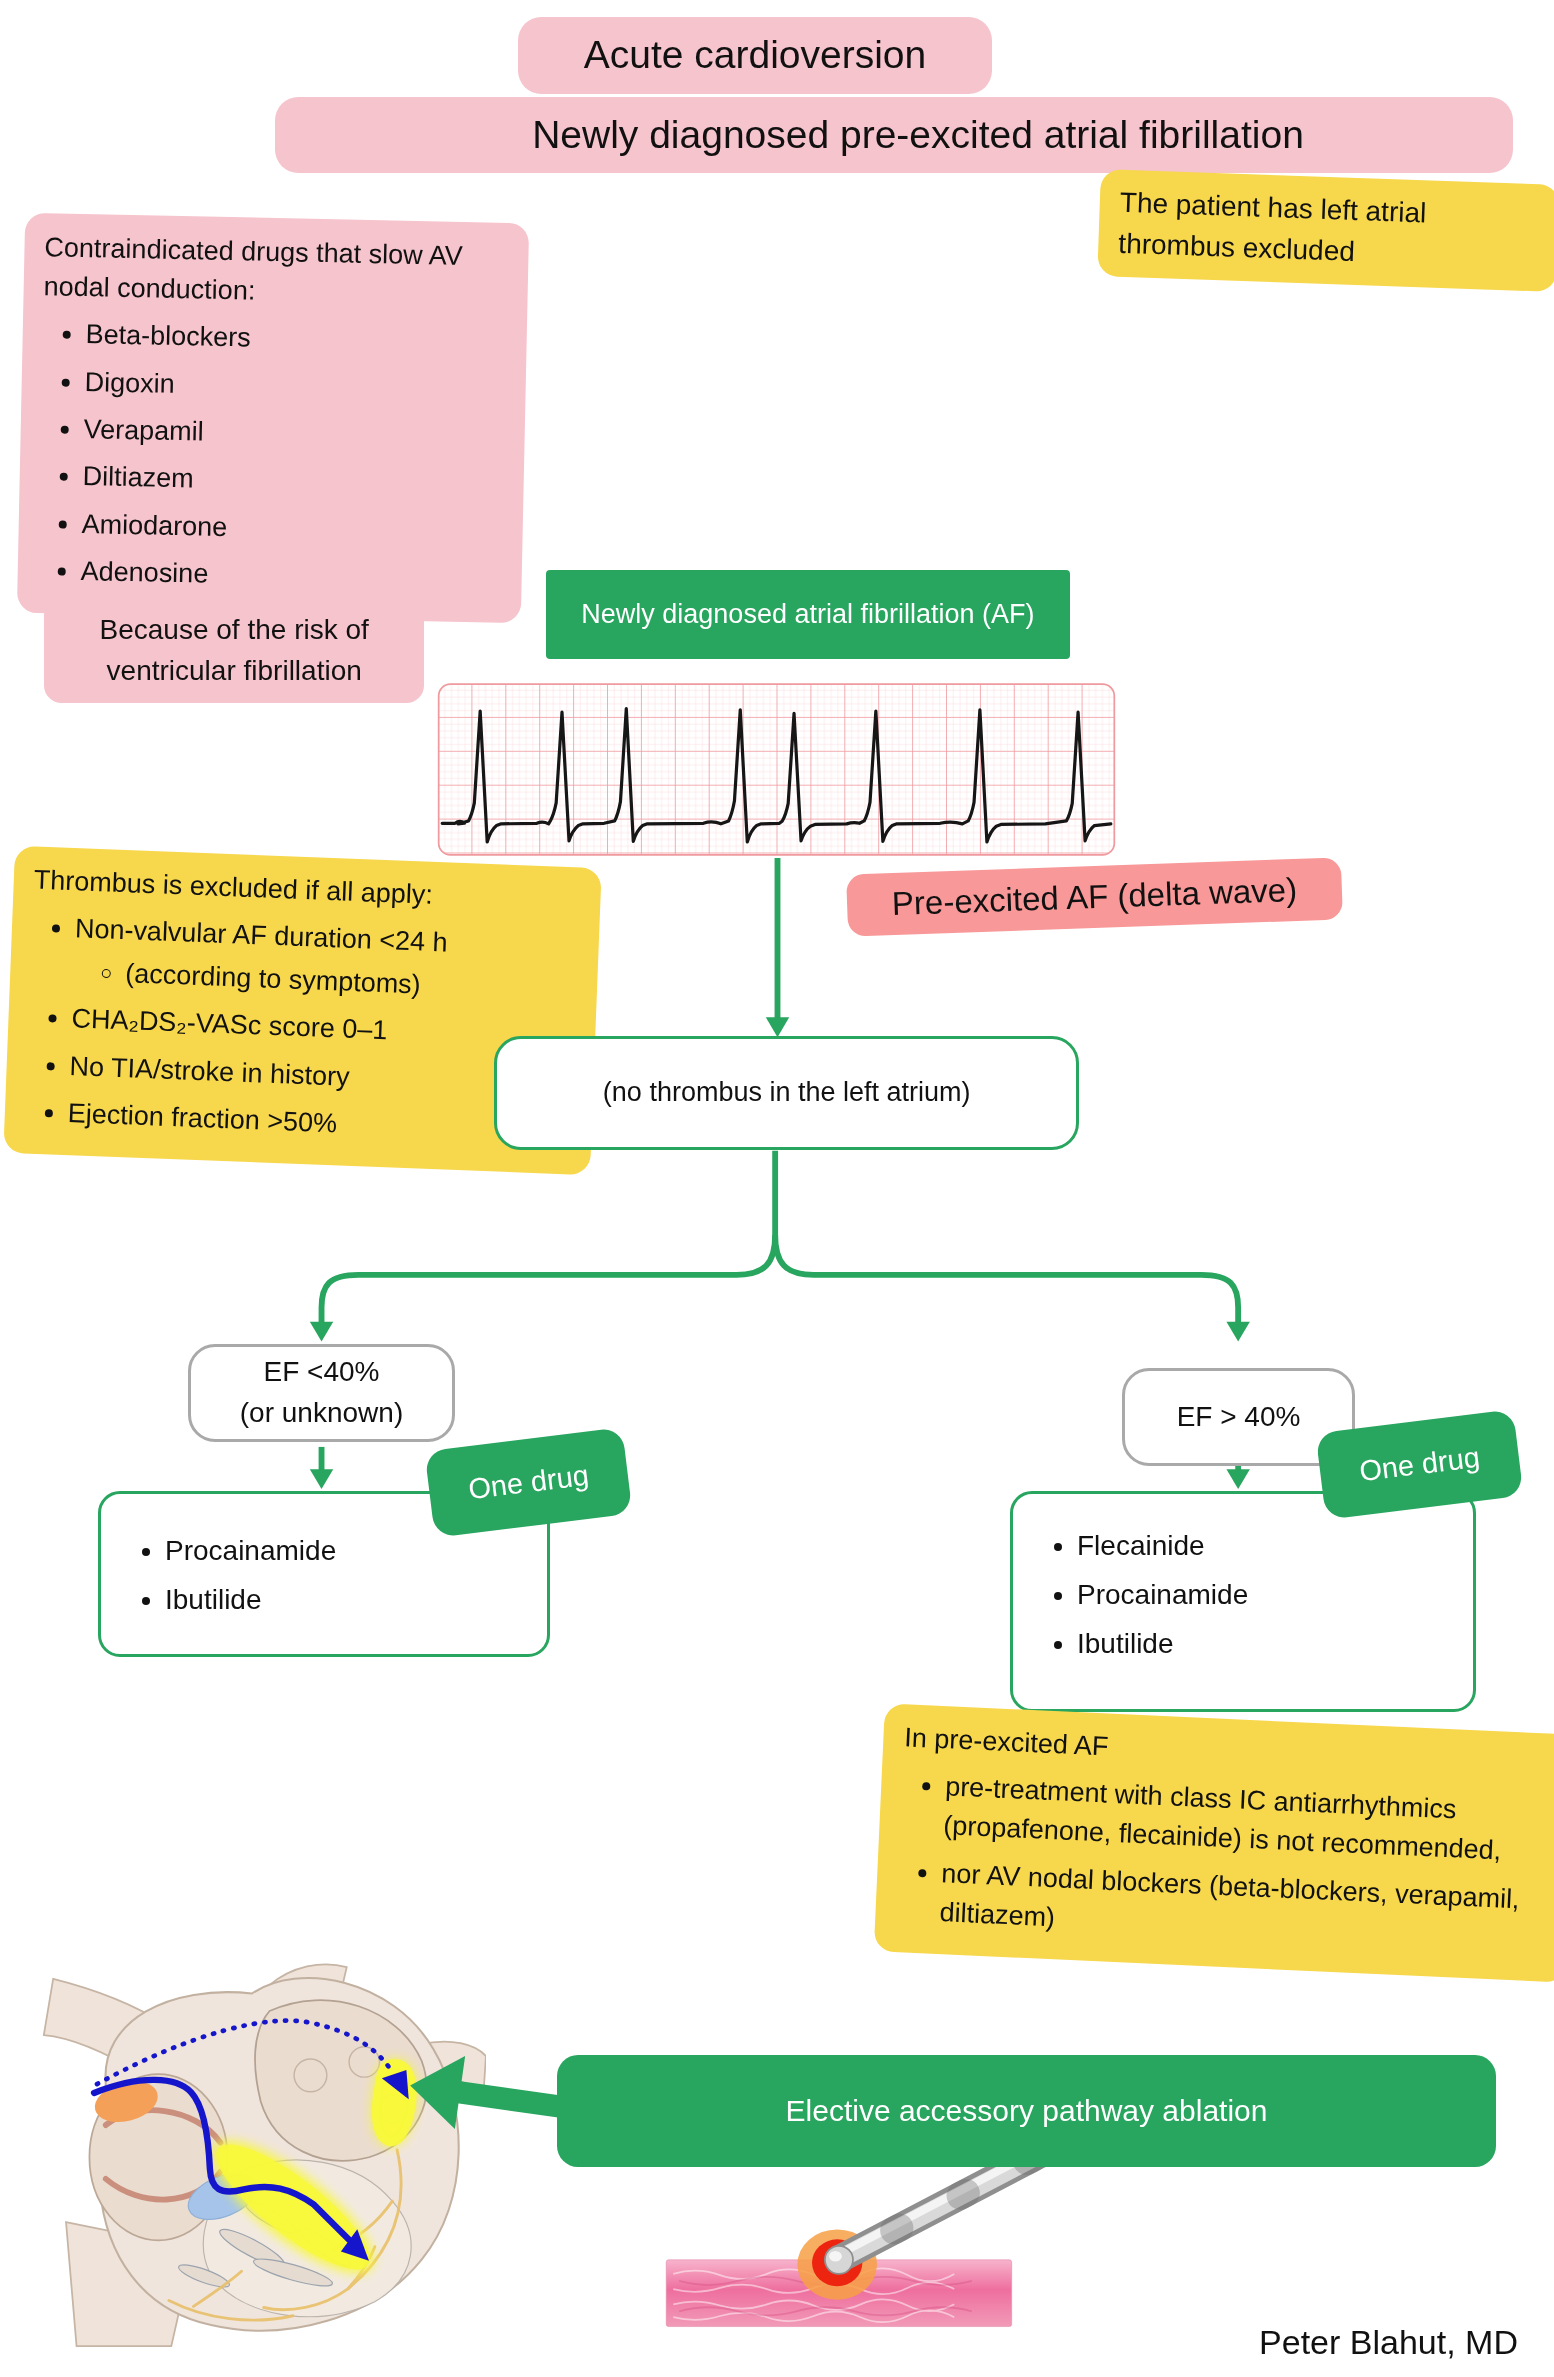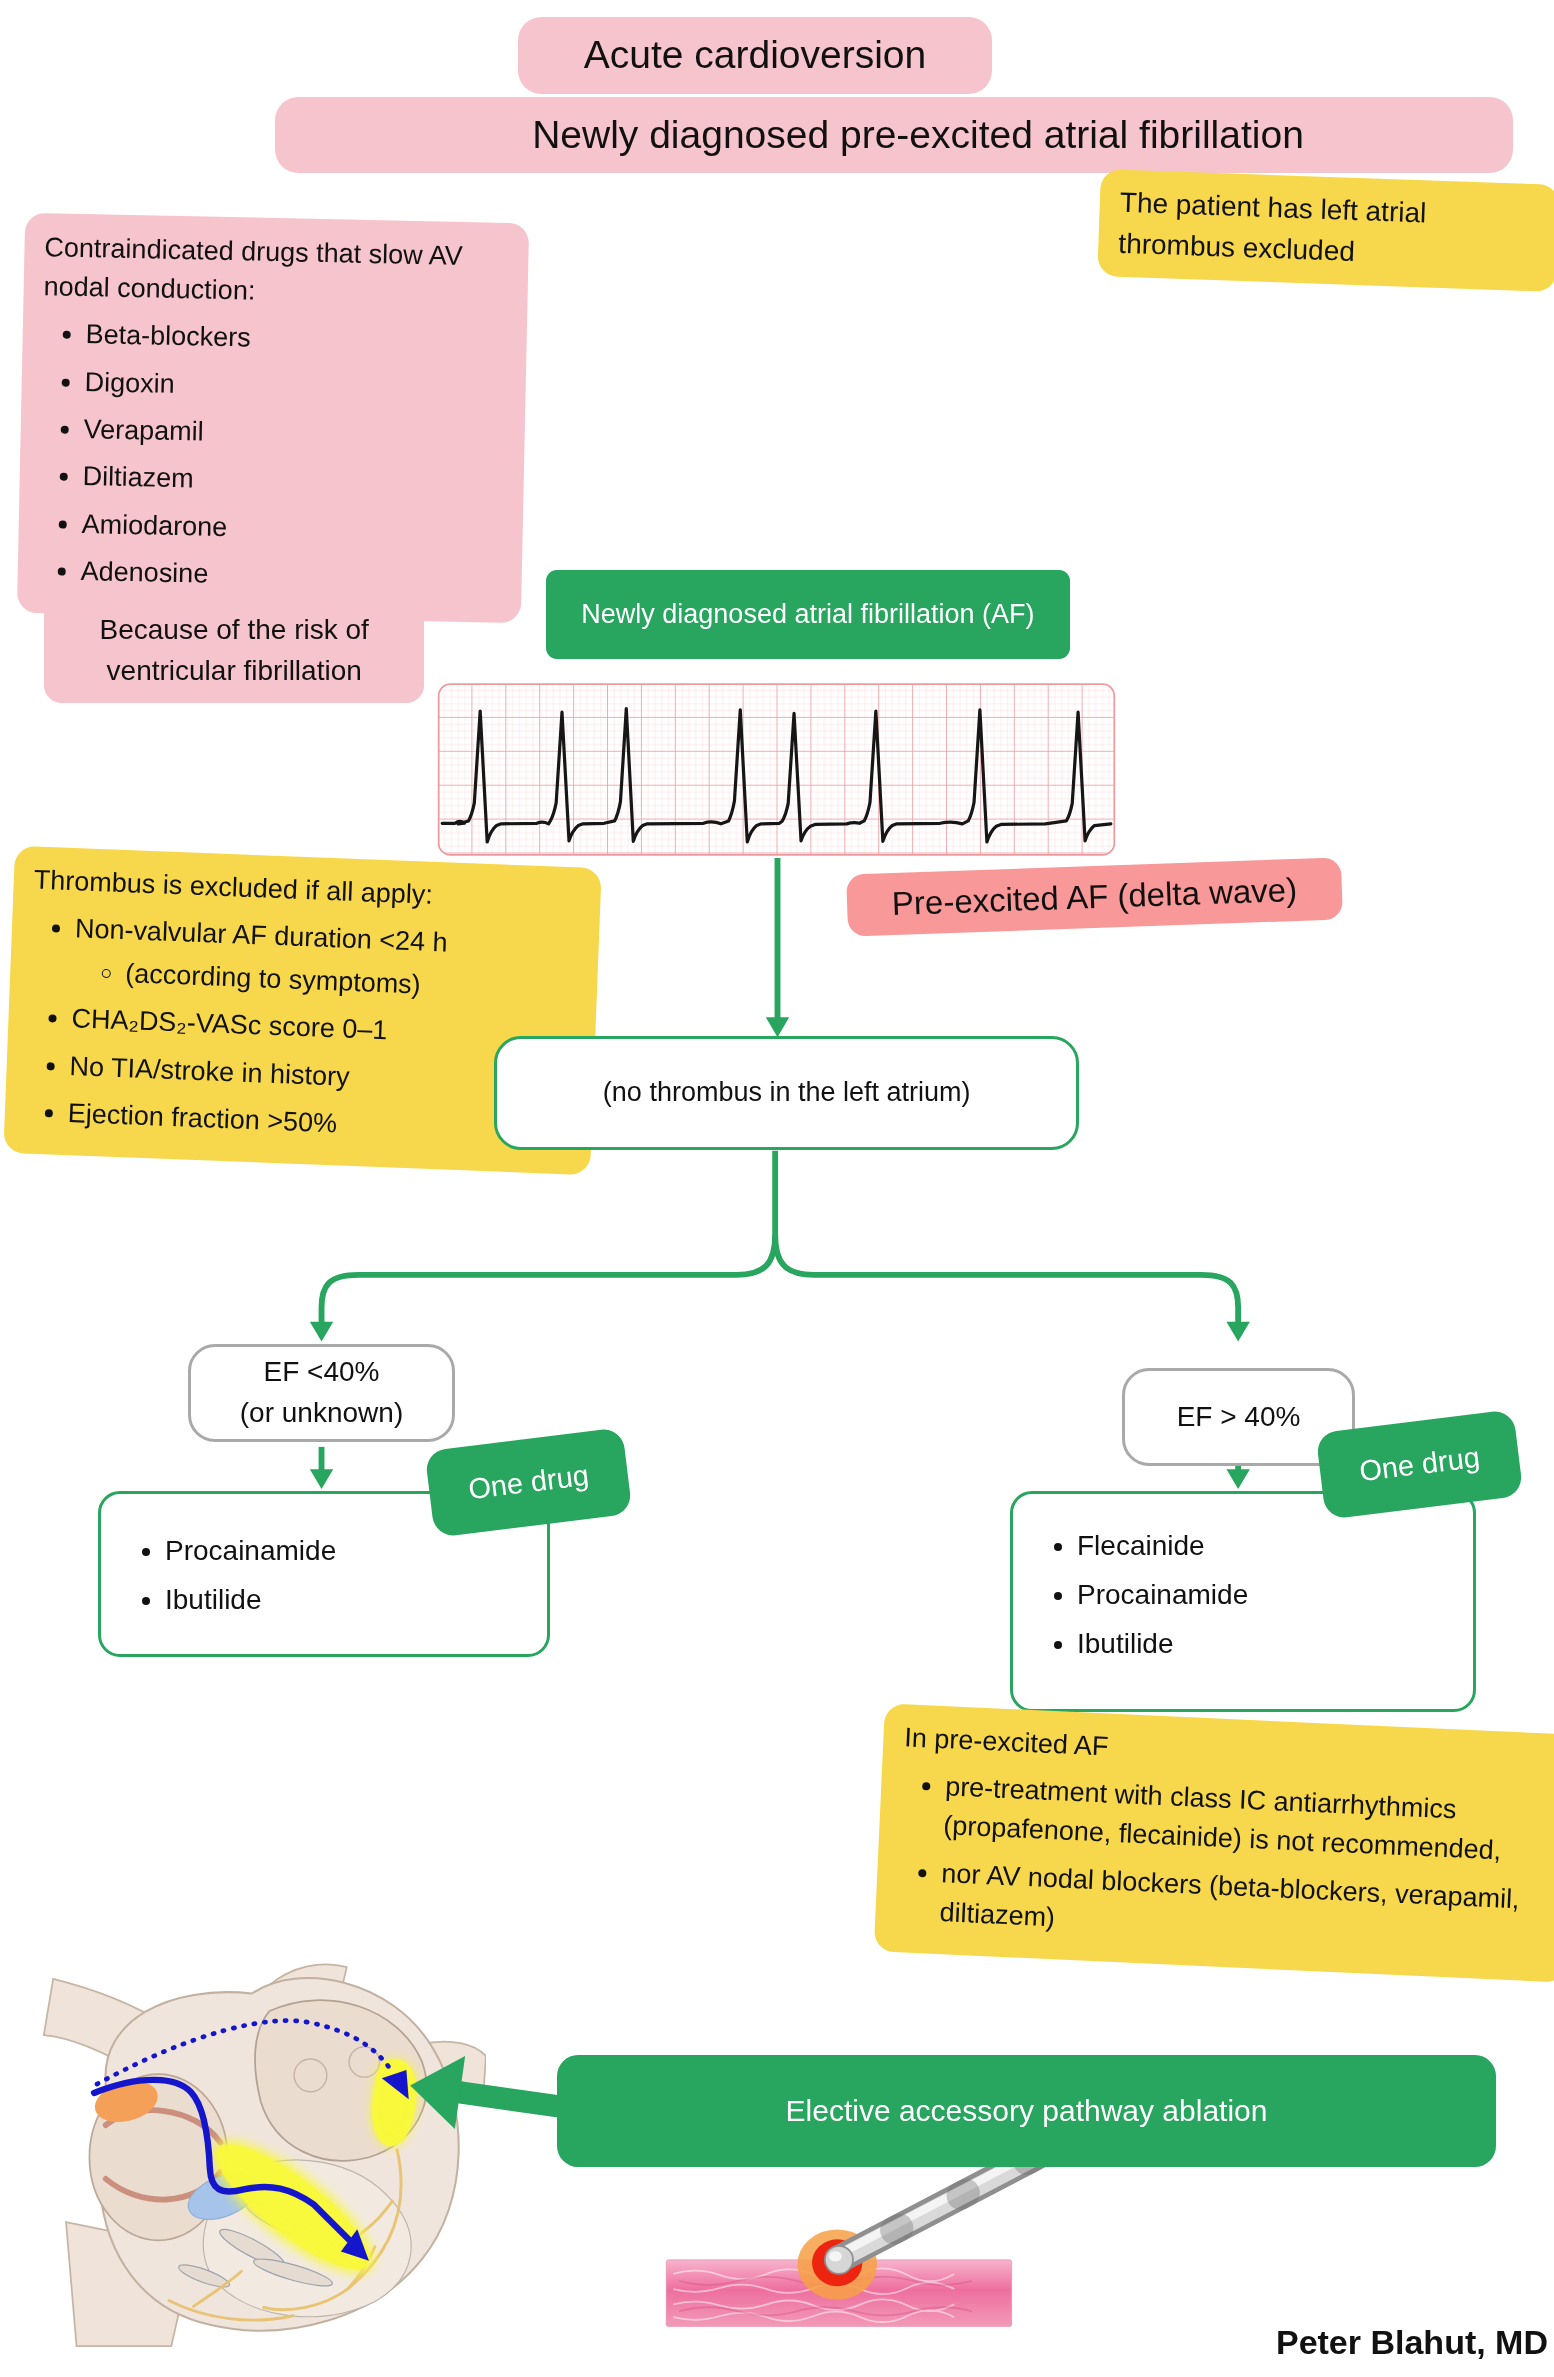--- a/index.html
+++ b/index.html
@@ -7,21 +7,21 @@
     width:1555px;height:2377px;position:relative;background:#ffffff;
     font-family:"Liberation Sans", sans-serif;color:#111;overflow:hidden;
   }
   .abs{position:absolute;}
   .box{z-index:2;}
   .flex-c{display:flex;align-items:center;justify-content:center;text-align:center;}
   .col{flex-direction:column;}
   .pink{background:#f6c4cd;border-radius:23.4px;}
   .salmon{background:#f89898;border-radius:17.6px;}
   .yellow{background:#f7d74b;border-radius:20px;}
-  .greenfill{background:#28a55e;color:#fff;border-radius:11px;}
+  .greenfill{background:#28a55e;color:#fff;border-radius:4px;}
   .outline-green{background:#fff;border:3.5px solid #28a55e;border-radius:27px;}
   .outline-grey{background:#fff;border:3.5px solid #a9a9a9;border-radius:27px;}
   ul.b{margin:4.7px 0 0 0;padding-left:43px;list-style:disc;}
   ul.b li{margin:8.2px 0;}
   ul.sub{margin:2.3px 0 0 0;padding-left:52px;list-style:circle;}
   ul.sub li{margin:3.5px 0;}
   .t66{font-size:39px;line-height:1.25;}
   .t56{font-size:33px;line-height:1.3;}
   .t50{font-size:29px;line-height:1.4;}
   .t48{font-size:28px;line-height:1.45;}
@@ -277,16 +277,16 @@
     <line x1="890" y1="8" x2="335" y2="298" stroke="#6f6f6f" stroke-width="48" stroke-dasharray="10 118" opacity="0.35"></line>
   </g>
   <circle cx="333" cy="300" r="24" fill="#d6d6d6" stroke="#8f8f8f" stroke-width="3"></circle>
   <ellipse cx="327" cy="294" rx="11" ry="9" fill="#f5f5f5"></ellipse>
 </svg>
 
 <div class="abs greenfill flex-c" style="left:557px;top:2055px;width:939px;height:112px;border-radius:21px;z-index:3;font-size:30px;">
   <span>Elective accessory pathway ablation</span>
 </div>
 
-<div class="abs" style="left:1229px;top:2323px;width:319px;font-size:34px;text-align:right;font-weight:bold;">
+<div class="abs" style="left:1229px;top:2323px;width:319px;font-size:34px;text-align:center;">
   <span>Peter Blahut, MD</span>
 </div>
 
 
 </body></html>

